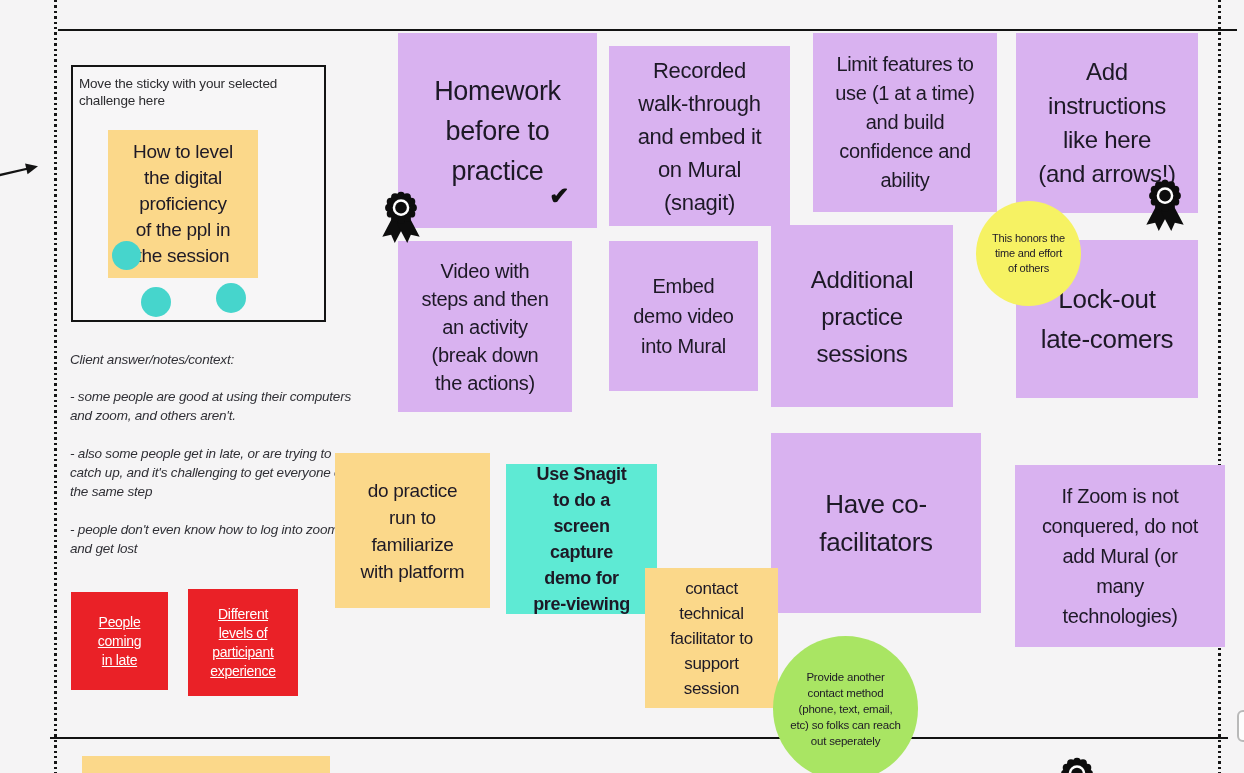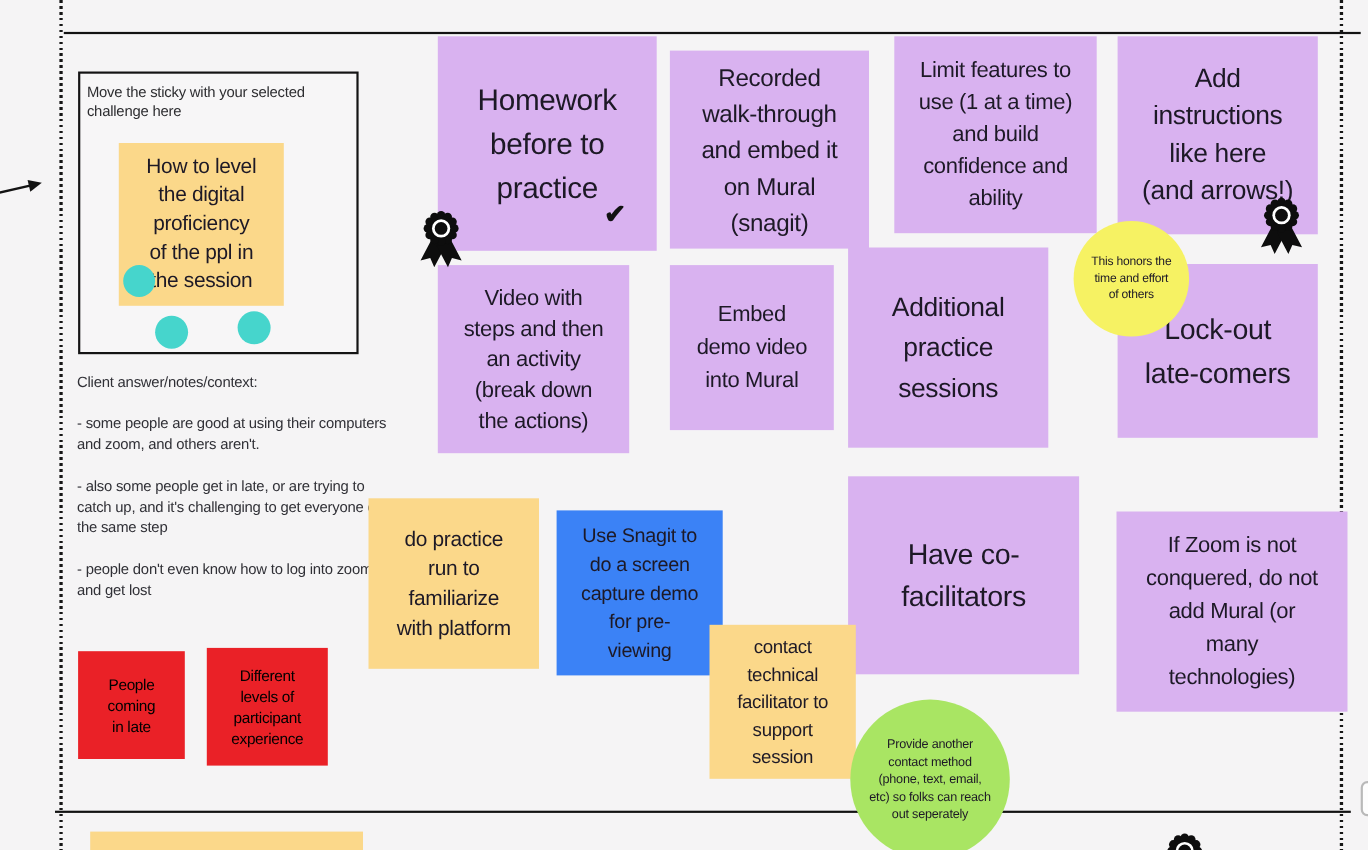--- a/index.html
+++ b/index.html
@@ -21,23 +21,23 @@
   .arrow{position:absolute;left:0;top:155px;z-index:2;}
   
   .frame{position:absolute;left:71px;top:65px;width:251px;height:253px;
     border:2px solid #141414;background:#f7f6f7;z-index:1;}
   .frame-label{position:absolute;left:6px;top:8px;width:236px;
     font-size:13.5px;line-height:17px;color:#2d2d30;letter-spacing:-0.2px;}
   
   .sticky{position:absolute;display:flex;align-items:center;justify-content:center;
     text-align:center;letter-spacing:-0.3px;z-index:2;box-sizing:border-box;padding:22px;}
   .purple{background:#d9b2f0;}
-  .purple-lt{background:#3b82f6;}
+  .purple-lt{background:#5eead4;font-weight:bold;}
   .orange{background:#fbd88a;}
-  .red{background:#ea2127;color:#000000;}
+  .red{background:#ea2127;color:#ffffff;text-decoration:underline;}
   
   .chal{left:108px;top:130px;width:150px;height:148px;font-size:19px;line-height:26px;}
   .s1{left:398px;top:33px;width:199px;height:195px;font-size:27px;line-height:40px;}
   .s2{left:609px;top:46px;width:181px;height:180px;font-size:22px;line-height:33px;}
   .s3{left:813px;top:33px;width:184px;height:179px;font-size:20px;line-height:29px;}
   .s4{left:1016px;top:33px;width:182px;height:180px;font-size:24px;line-height:34px;}
   .s5{left:398px;top:241px;width:174px;height:171px;font-size:20px;line-height:28px;}
   .s6{left:609px;top:241px;width:149px;height:150px;font-size:20px;line-height:30px;}
   .s7{left:771px;top:225px;width:182px;height:182px;font-size:24px;line-height:37px;}
   .s8{left:1016px;top:240px;width:182px;height:158px;font-size:26px;line-height:40px;}
@@ -46,21 +46,21 @@
   .s11{left:771px;top:433px;width:210px;height:180px;font-size:26px;line-height:38px;}
   .s12{left:1015px;top:465px;width:210px;height:182px;font-size:20px;line-height:30px;}
   .s13{left:645px;top:568px;width:133px;height:140px;font-size:17px;line-height:25px;}
   .s14{left:82px;top:756px;width:248px;height:40px;}
   .red1{left:71px;top:592px;width:97px;height:98px;font-size:14px;line-height:19px;}
   .red2{left:188px;top:589px;width:110px;height:107px;font-size:14px;line-height:19px;}
   .check{position:absolute;right:28px;bottom:12px;font-size:24px;font-weight:bold;color:#111;}
   
   .notes{position:absolute;left:70px;top:338px;width:290px;z-index:1;
     font-size:13.5px;line-height:19px;color:#303036;letter-spacing:-0.2px;}
-  .notes p{margin:0 0 19px 0;}
+  .notes p{margin:12px 0 19px 0;font-style:italic;}
   .notes .title{margin-bottom:18px;}
   
   .dot{position:absolute;border-radius:50%;background:#46d5cc;z-index:3;}
   .d1{left:112px;top:241px;width:29px;height:29px;}
   .d2{left:141px;top:287px;width:30px;height:30px;}
   .d3{left:216px;top:283px;width:30px;height:30px;}
   .bubble{position:absolute;border-radius:50%;display:flex;align-items:center;justify-content:center;
     text-align:center;z-index:3;letter-spacing:-0.2px;}
   .b1{left:976px;top:201px;width:105px;height:105px;background:#f6f263;
     font-size:11px;line-height:15px;padding:14px;box-sizing:border-box;text-align:center;}

